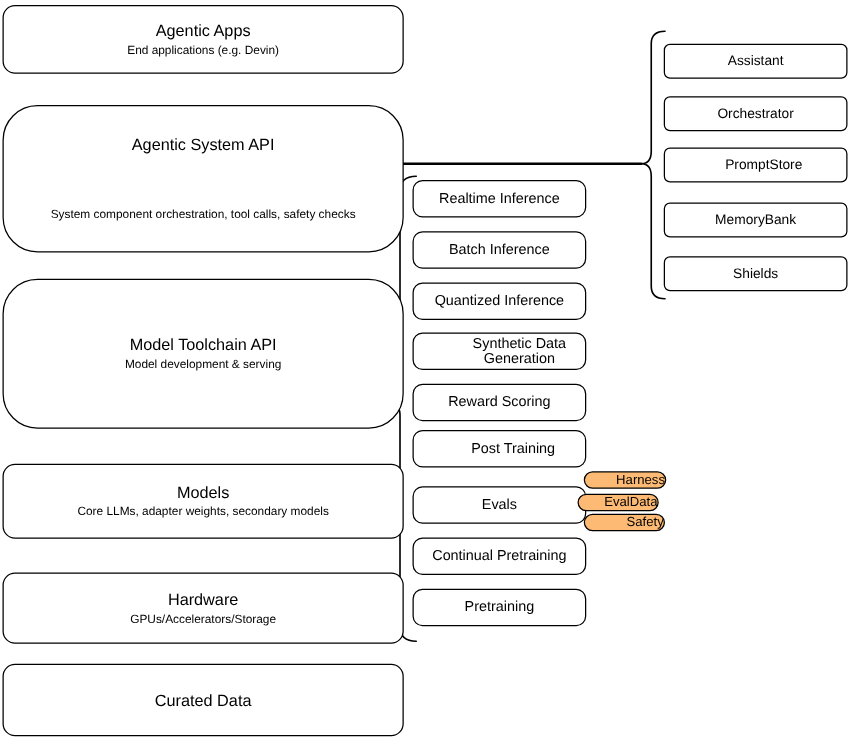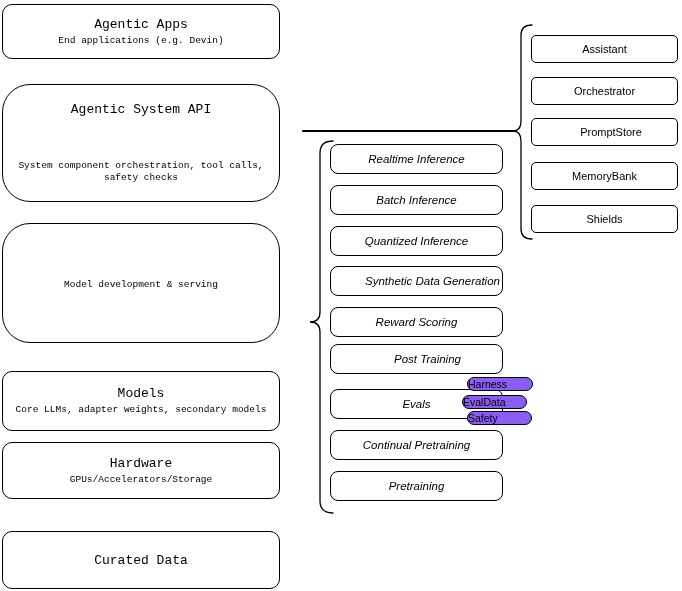--- a/index.html
+++ b/index.html
@@ -19,39 +19,39 @@
     background: #ffffff;
     border: 1px solid #000000;
     box-sizing: border-box;
     display: flex;
     flex-direction: column;
     align-items: center;
     justify-content: center;
     text-align: center;
     z-index: 2;
   }
-  .layer { left: 2px; width: 278px; border-radius: 10px; font-family: Liberation Mono, monospace; }
+  .layer { left: 2px; width: 321px; border-radius: 10px; }
   .layer.xl { border-radius: 28px; }
   .layer .title { font-size: 13px; line-height: 15px; }
   .layer .subtitle { font-size: 9.5px; line-height: 12px; margin-top: 3px; }
   .mid {
-    left: 330px; width: 173px; height: 30px;
-    border-radius: 8px; font-size: 11.5px; font-style: italic;
+    left: 330px; width: 139px; height: 30px;
+    border-radius: 8px; font-size: 11.5px;
   }
   .rightcol {
     left: 531px; width: 147px; height: 28px;
     border-radius: 5px; font-size: 11px;
   }
   .tag {
     position: absolute;
-    background: #8b5cf6;
+    background: #fdba74;
     border: 1px solid #000000;
     border-radius: 8px;
     box-sizing: border-box;
-    display: flex; align-items: center; justify-content: flex-start;
+    display: flex; align-items: center; justify-content: flex-end;
     font-size: 10.5px;
     z-index: 3;
   }
 </style>
 </head>
 <body>
 
 <svg class="connectors" width="682" height="591" viewBox="0 0 682 591">
   <path d="M 333 141 Q 320 141 320 153 L 320 312 Q 320 322 310 322 Q 320 322 320 332 L 320 501 Q 320 513 333 513" fill="none" stroke="#000000" stroke-width="1.3" stroke-linecap="round"></path>
   <path d="M 532 25 Q 521 25 521 35 L 521 121 Q 521 131 513 131 Q 521 131 521 141 L 521 229 Q 521 239 532 239" fill="none" stroke="#000000" stroke-width="1.3" stroke-linecap="round"></path>
@@ -60,27 +60,28 @@
 
 <div class="node layer" style="top:4px;height:55px;">
   <div class="title">Agentic Apps</div>
   <div class="subtitle">End applications (e.g. Devin)</div>
 </div>
 <div class="node layer xl" style="top:84px;height:118px;gap:40px;">
   <div class="title">Agentic System API</div>
   <div class="subtitle">System component orchestration, tool calls, safety checks</div>
 </div>
 <div class="node layer xl" style="top:223px;height:120px;">
+  <div class="title">Model Toolchain API</div>
   <div class="subtitle">Model development &amp; serving</div>
 </div>
 <div class="node layer" style="top:371px;height:60px;">
   <div class="title">Models</div>
   <div class="subtitle">Core LLMs, adapter weights, secondary models</div>
 </div>
-<div class="node layer" style="top:442px;height:57px;">
+<div class="node layer" style="top:458px;height:57px;">
   <div class="title">Hardware</div>
   <div class="subtitle">GPUs/Accelerators/Storage</div>
 </div>
 <div class="node layer" style="top:531px;height:58px;">
   <div class="title">Curated Data</div>
 </div>
 
 <div class="node mid" style="top:144px;">
   <span>Realtime Inference</span>
 </div>

